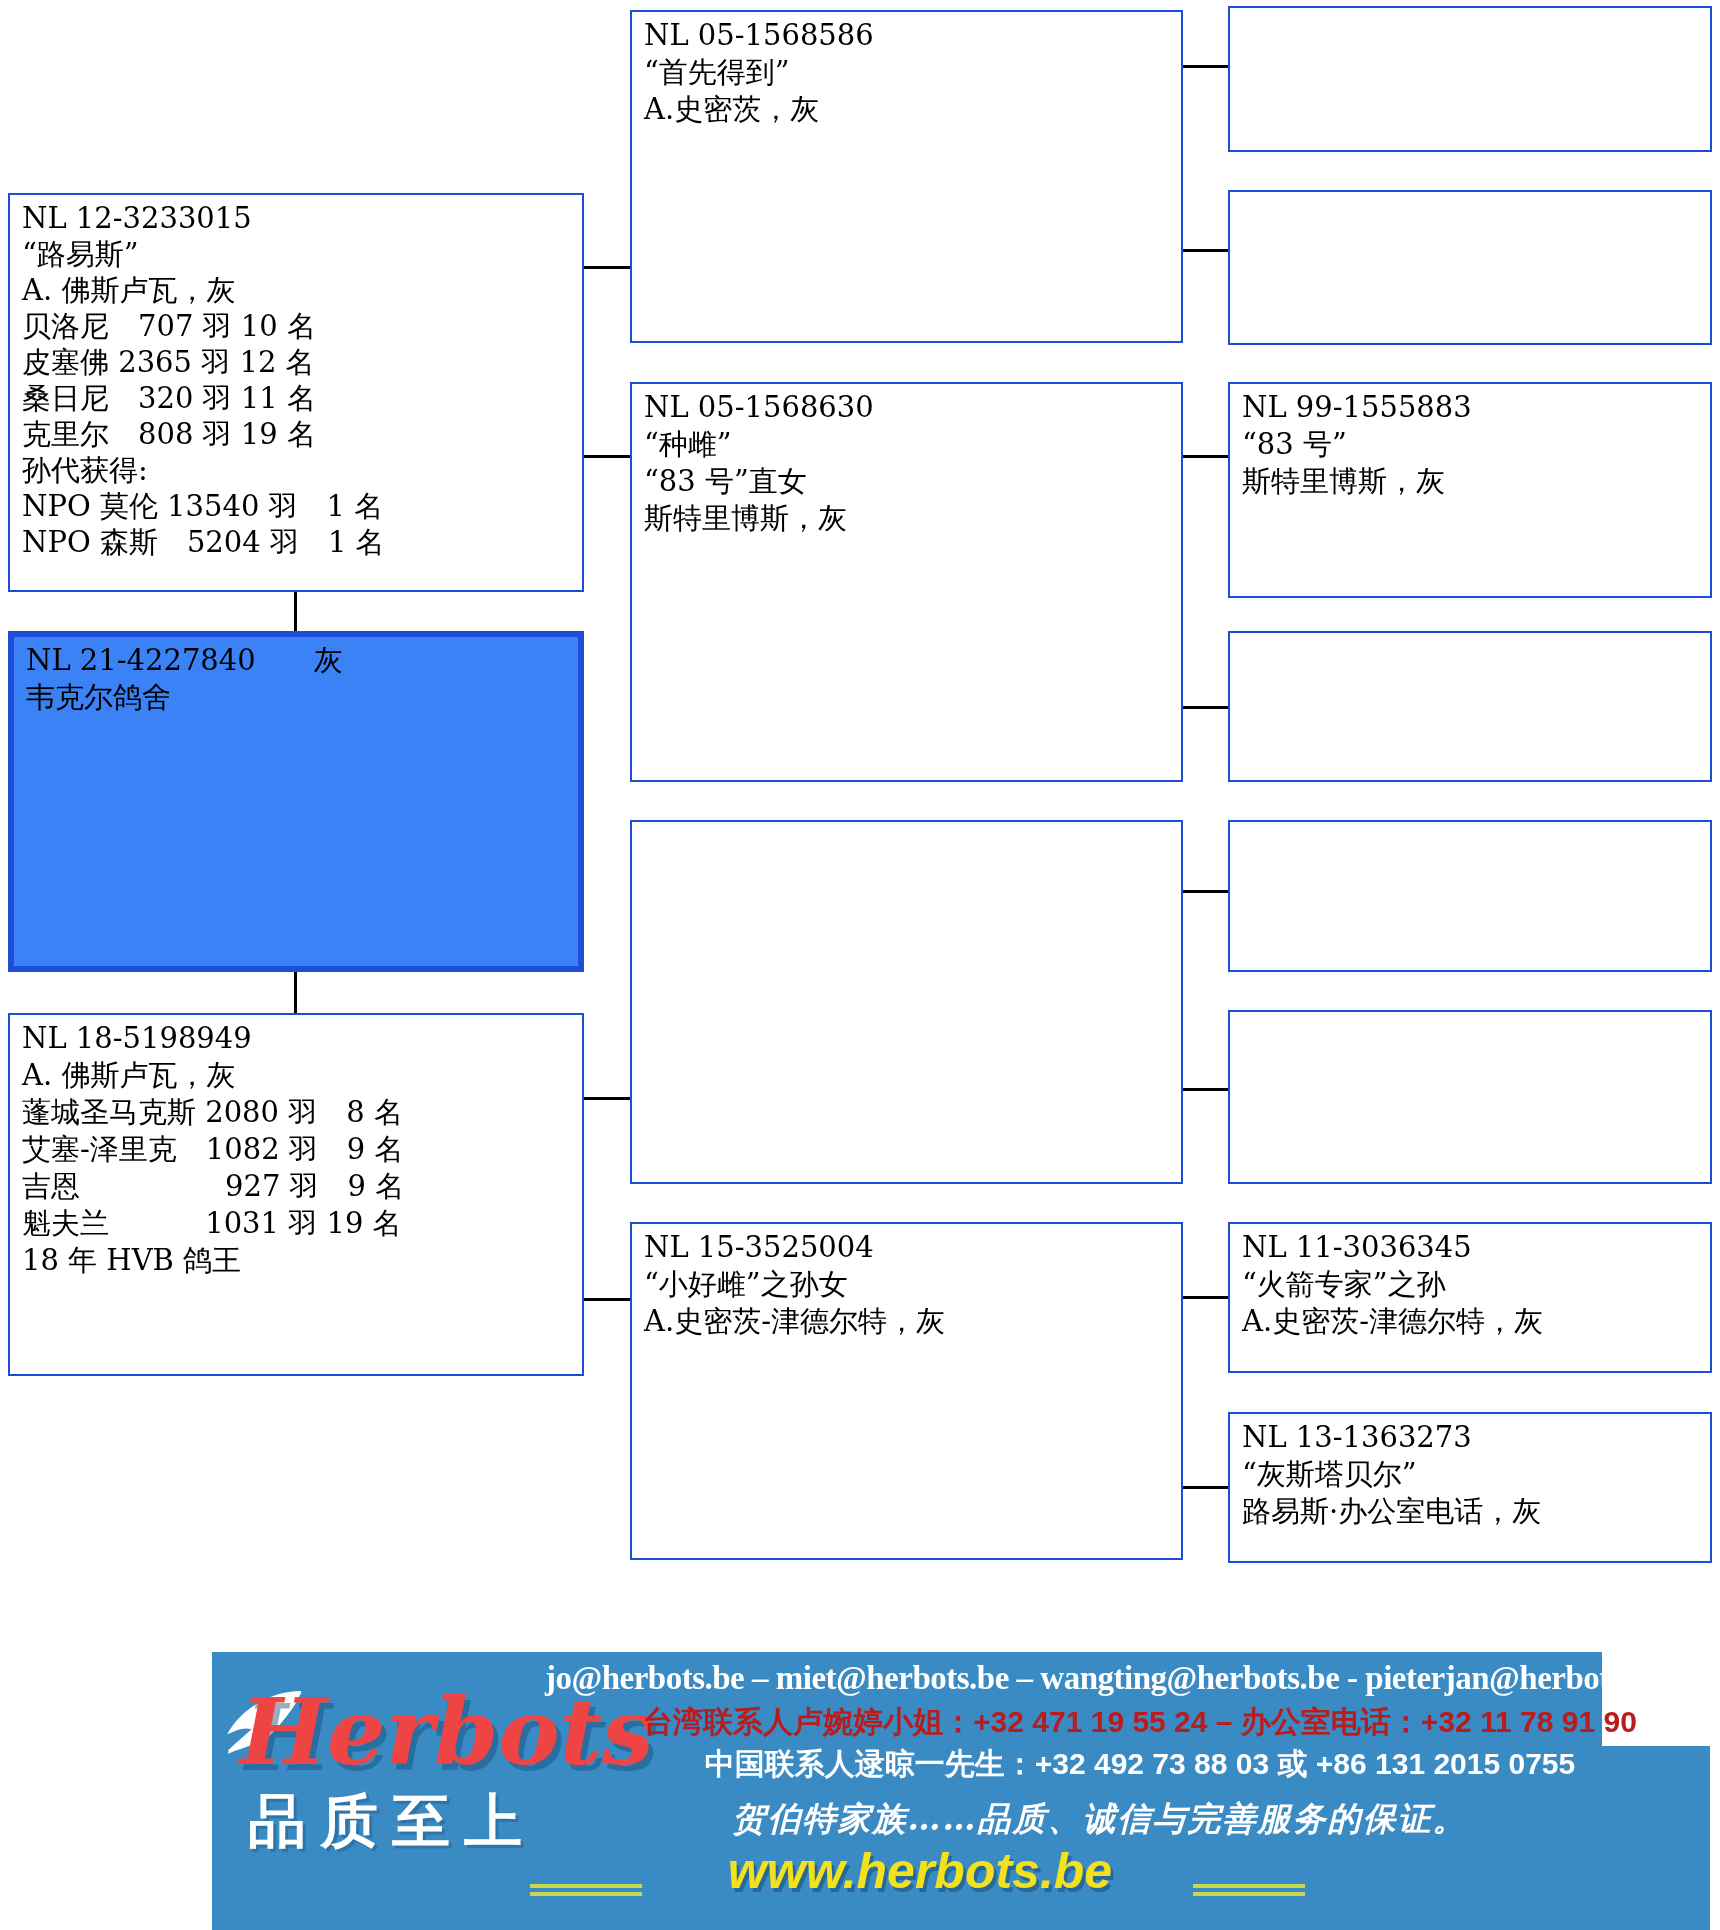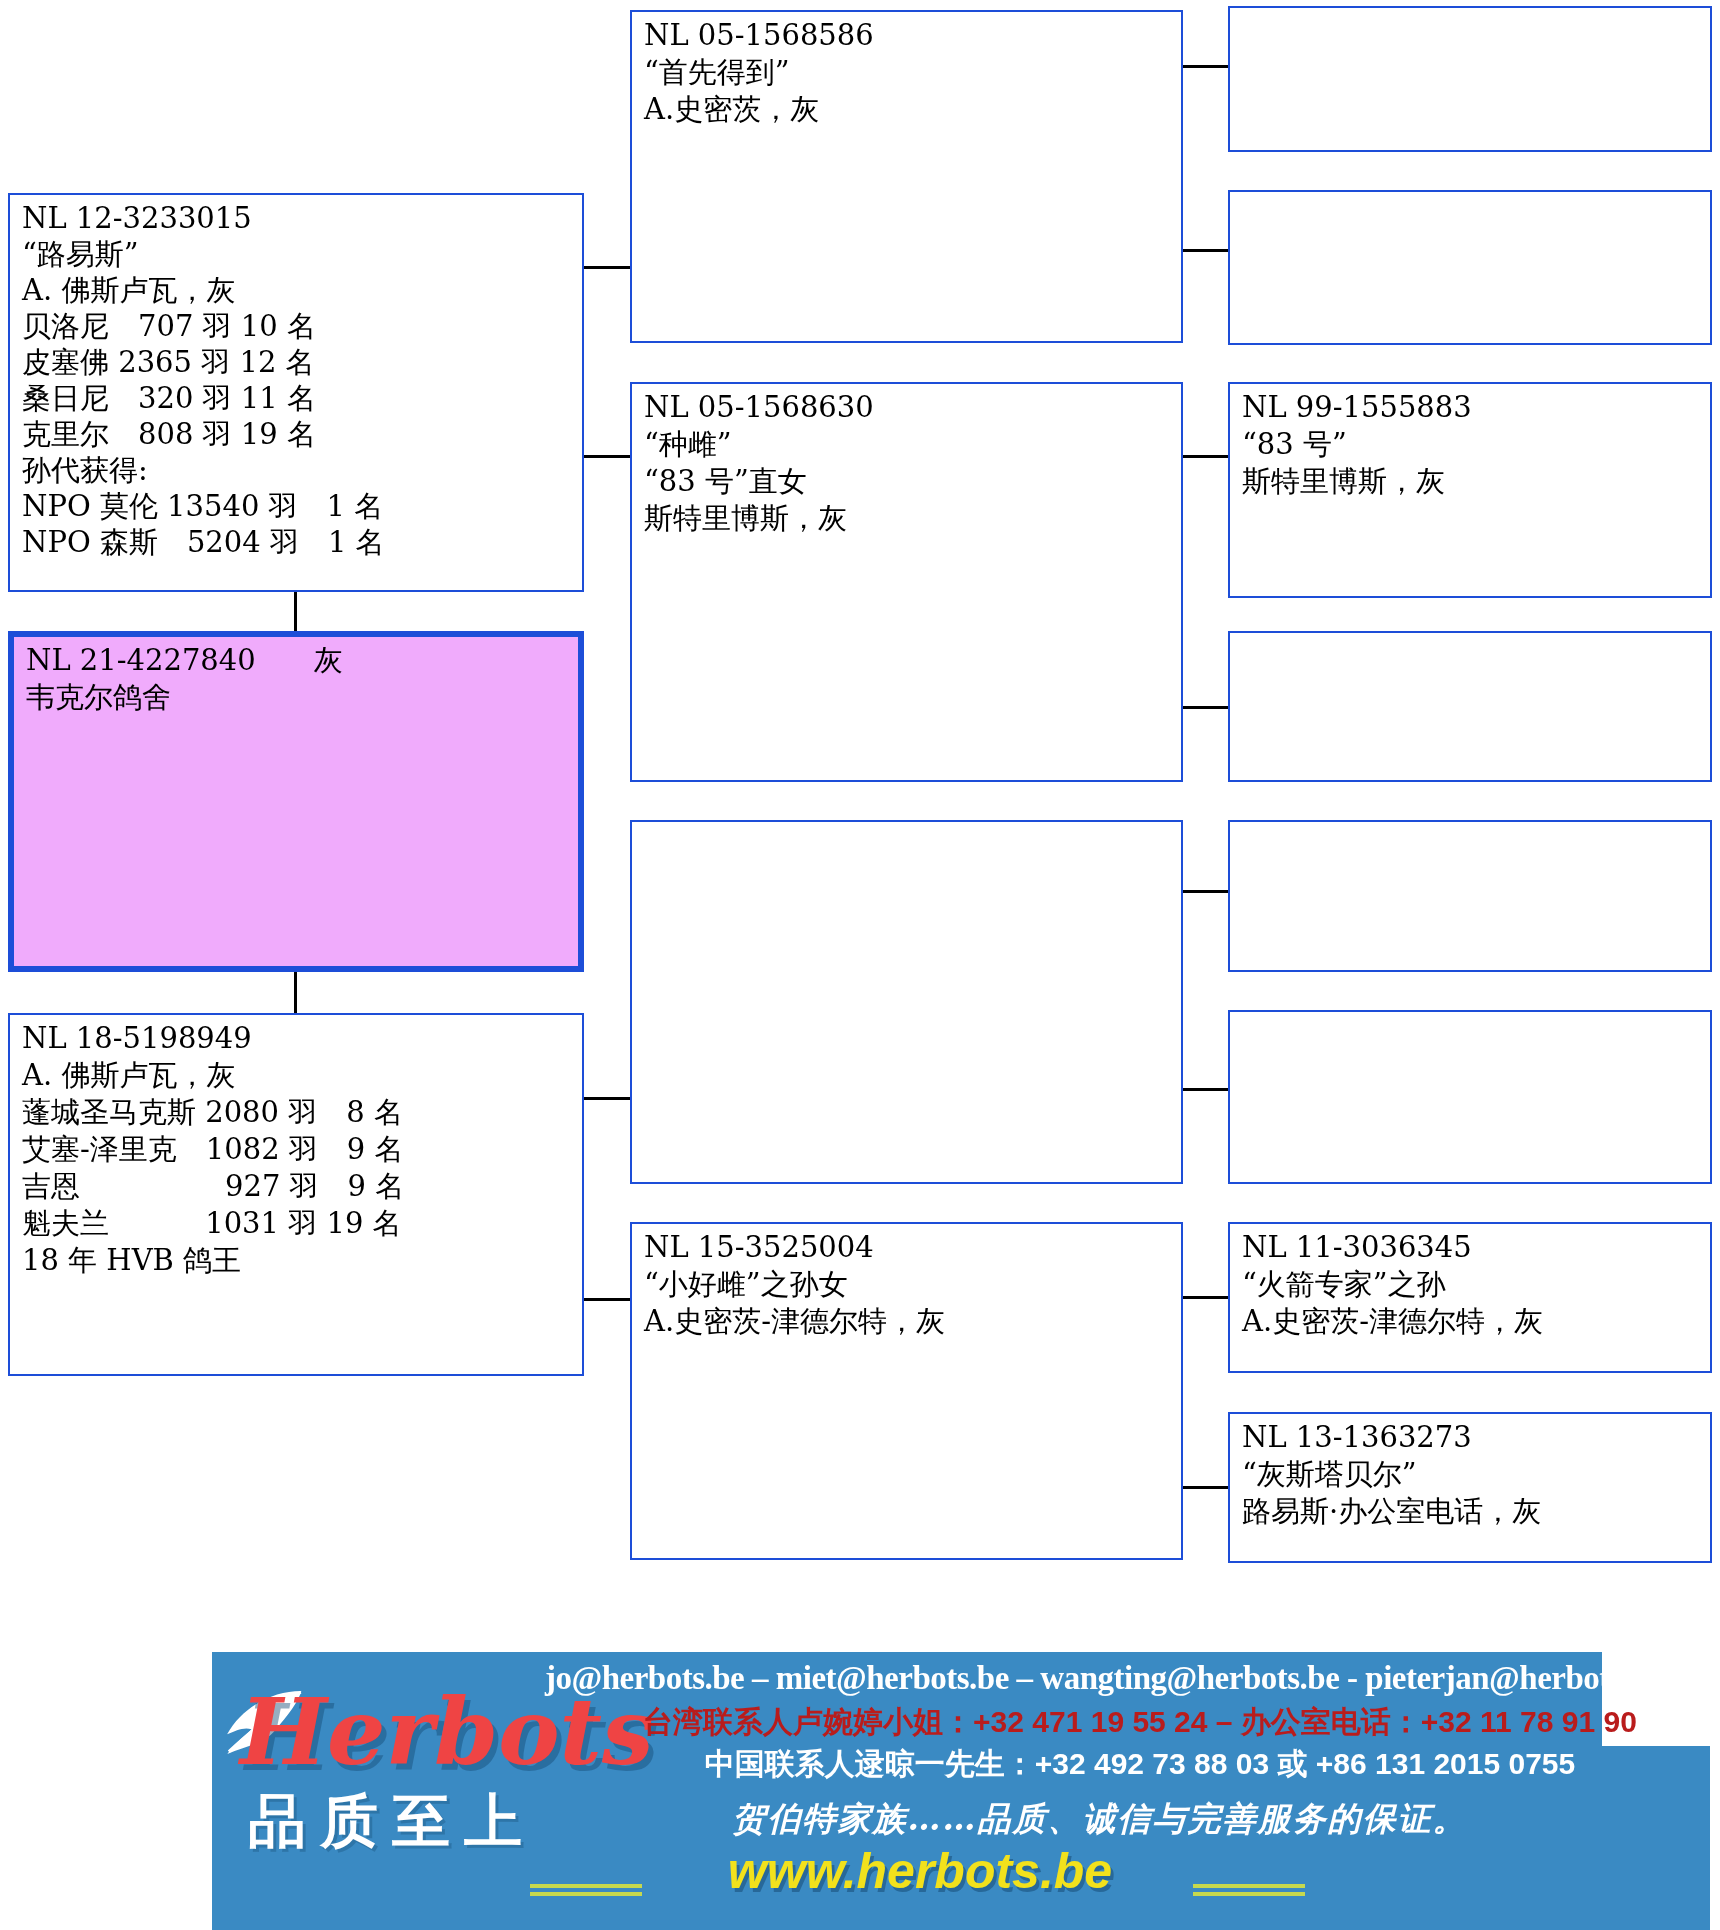--- a/index.html
+++ b/index.html
@@ -3,21 +3,21 @@
 <meta charset="utf-8">
 <style>
   html,body{margin:0;padding:0;background:#ffffff;}
   .stage{position:relative;width:1720px;height:1930px;background:#ffffff;overflow:hidden;
          font-family:"DejaVu Serif","Liberation Serif",serif;}
   
   .pbox{position:absolute;border:2px solid #1d4ed8;background:#ffffff;box-sizing:border-box;
         padding:5px 12px;overflow:hidden;}
   .pbox .line{font-size:29px;line-height:37px;color:#000;white-space:pre;}
   .pbox.dense .line{line-height:36px;}
-  .pbox.subject{border-width:6px;background:#f0abfc;}
+  .pbox.subject{border-width:6px;background:#3b82f6;}
   
   .conn{position:absolute;background:#000;}
   
   .banner{position:absolute;left:212px;top:1652px;width:1498px;height:278px;background:#3a8ac3;}
   .notch{position:absolute;left:1602px;top:1652px;width:118px;height:94px;background:#ffffff;}
   .logo-script{position:absolute;left:240px;top:1686px;font-size:92px;line-height:1;color:#ef4444;
                font-family:"DejaVu Serif","Liberation Serif",serif;font-style:italic;font-weight:bold;
                text-shadow:5px 6px 0 rgba(23,76,118,.45);white-space:nowrap;}
   .logo-sub{position:absolute;left:248px;top:1792px;font-size:58px;line-height:1;color:#fff;
             font-weight:bold;letter-spacing:14px;font-family:"DejaVu Serif","Liberation Serif",serif;

